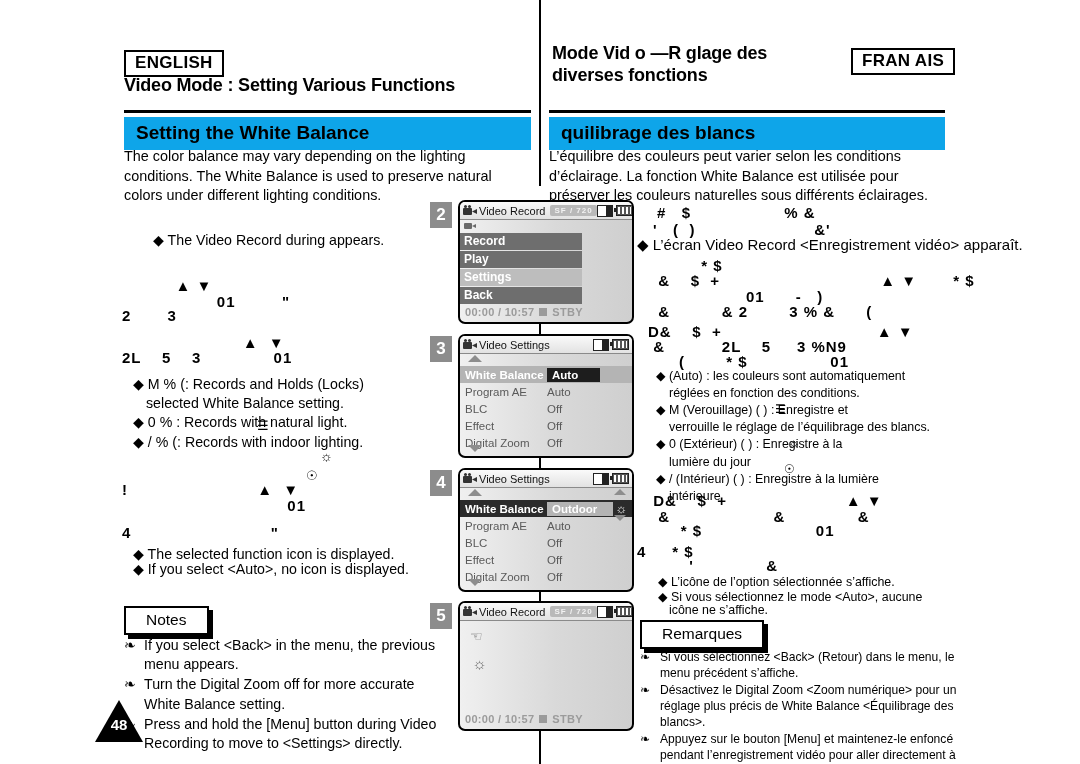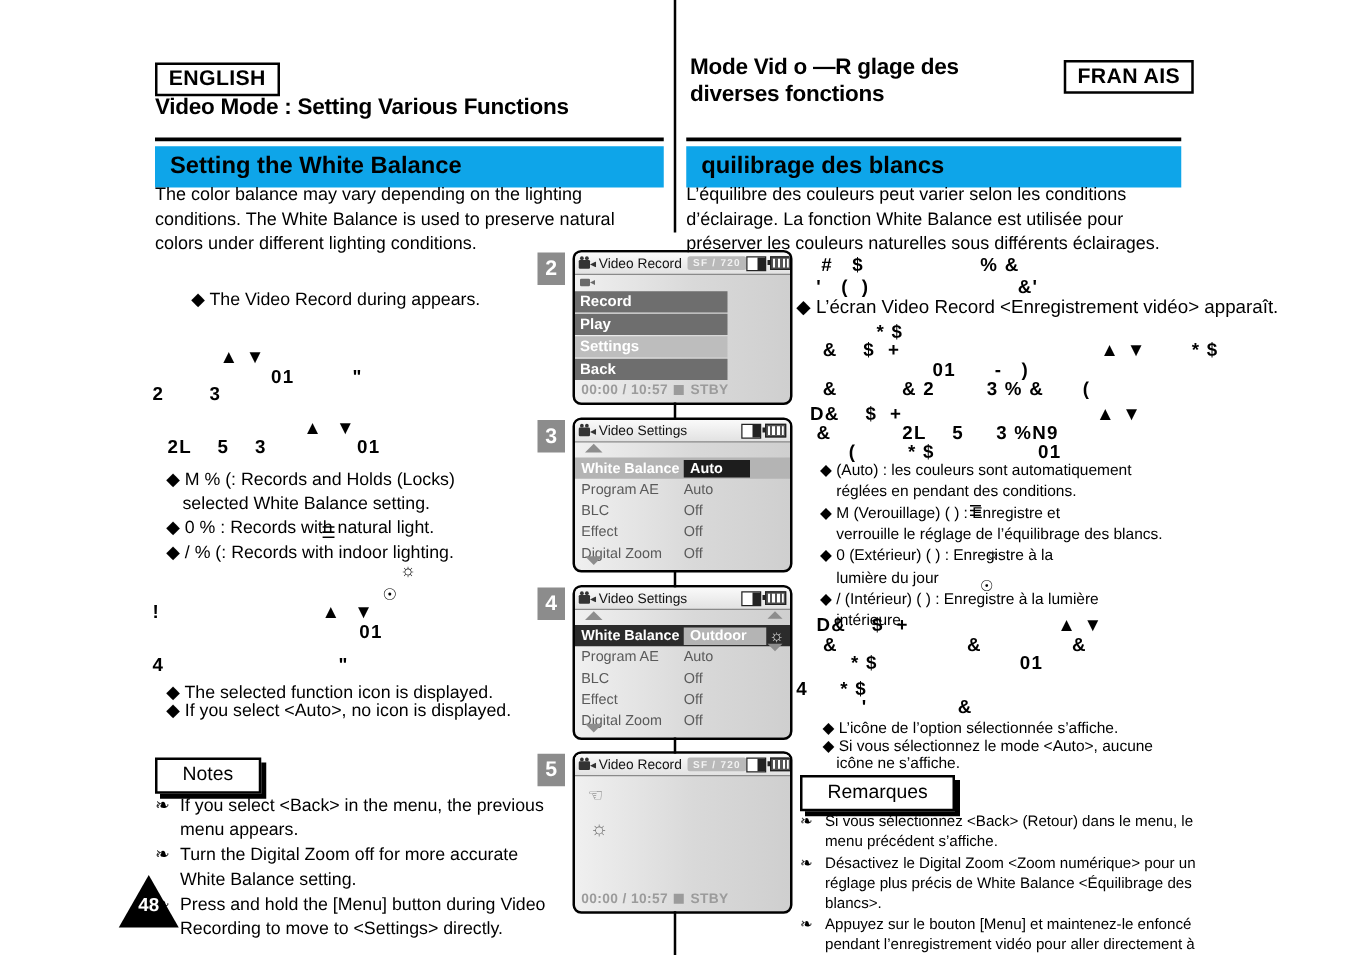--- a/index.html
+++ b/index.html
@@ -118,21 +118,21 @@
   <div class="sectionbar" id="en-section">Setting the White Balance</div>
   <div class="body-para" id="en-intro">The color balance may vary depending on the lighting conditions. The White Balance is used to preserve natural colors under different lighting conditions.</div>
 
   <div class="diamond-line" style="left:153px;top:231px;">◆ The Video Record during appears.</div>
 
   <div class="garble" style="left:160px;top:276px;">   ▲ ▼</div>
   <div class="garble" style="left:160px;top:292px;">           01         "</div>
   <div class="garble" style="left:122px;top:306px;">2       3</div>
 
   <div class="garble" style="left:160px;top:333px;">                ▲  ▼</div>
-  <div class="garble" style="left:122px;top:348px;margin-left:12px;">2L    5    3              01</div>
+  <div class="garble" style="left:122px;top:348px;">2L    5    3              01</div>
 
   <div class="bullets" style="left:133px;top:375px;width:330px;">
     <div>◆ M   %        (: Records and Holds (Locks)</div>
     <div class="ind">selected White Balance setting.</div>
     <div>◆ 0     %        : Records with natural light.</div>
     <div>◆ /    %        (: Records with indoor lighting.</div>
   </div>
 
   <span style="position:absolute;left:257px;top:418px;font-size:13px;">☰</span>
   <span style="position:absolute;left:320px;top:448px;font-size:14px;">☼</span>
@@ -181,21 +181,21 @@
   <div class="garble" style="left:653px;top:271px;"> &amp;    $  +                               ▲ ▼       * $</div>
   <div class="garble" style="left:653px;top:287px;">                  01      -   )</div>
   <div class="garble" style="left:653px;top:302px;"> &amp;          &amp; 2        3 % &amp;      (</div>
 
   <div class="garble" style="left:648px;top:322px;">D&amp;    $  +                              ▲ ▼</div>
   <div class="garble" style="left:648px;top:337px;"> &amp;           2L    5     3 %N9</div>
   <div class="garble" style="left:648px;top:352px;">      (        * $                01</div>
 
   <div class="bullets" style="left:656px;top:368px;width:300px;font-size:12.4px;line-height:1.38;">
     <div>◆          (Auto) : les couleurs sont automatiquement</div>
-    <div class="ind">réglées en pendant des conditions.</div>
+    <div class="ind">réglées en fonction des conditions.</div>
     <div>◆ M      (Verouillage) (        ) : Enregistre et</div>
     <div class="ind">verrouille le réglage de l’équilibrage des blancs.</div>
     <div>◆ 0           (Extérieur) (      ) : Enregistre à la</div>
     <div class="ind">lumière du jour</div>
     <div>◆ /            (Intérieur) (      ) : Enregistre à la lumière</div>
     <div class="ind">intérieure</div>
   </div>
   <span style="position:absolute;left:775px;top:402px;font-size:12px;">☰</span>
   <span style="position:absolute;left:788px;top:435px;font-size:13px;">☼</span>
   <span style="position:absolute;left:784px;top:462px;font-size:12px;">☉</span>

